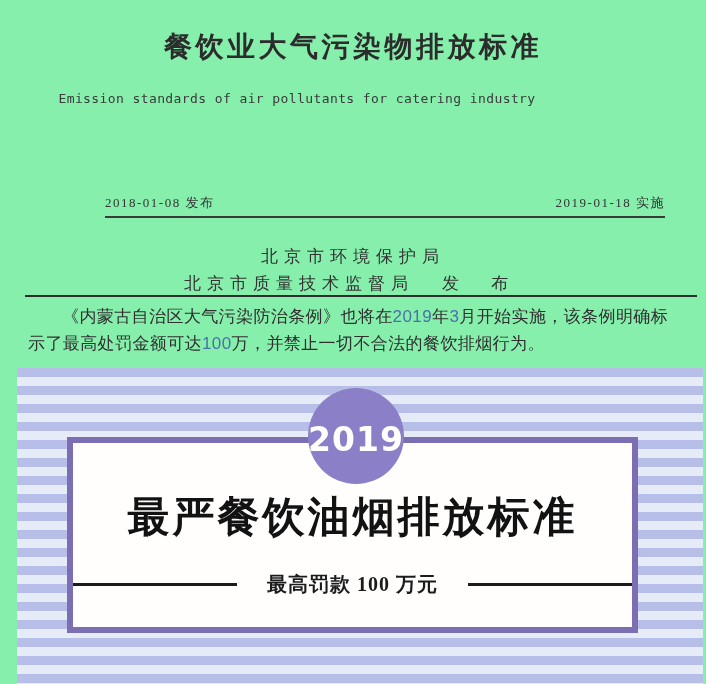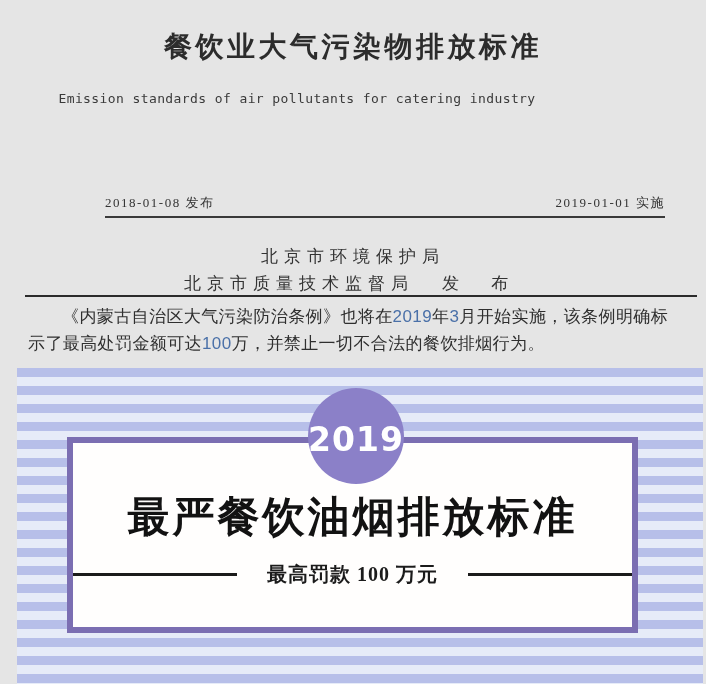--- a/index.html
+++ b/index.html
@@ -1,17 +1,17 @@
 <!DOCTYPE html>
 <html style="--stripe-dark: #b7bfe9; --stripe-light: #e6ebf8; --circle-purple: #8b80c8; --card-border: #7b6eb2; --card-bg: #fffefd; --highlight-color: #4a70a8;"><head>
 <meta charset="utf-8">
 <style>
   html,body{margin:0;padding:0;background:#ffffff;}
   .page{
-    position:relative;width:706px;height:684px;background:#e5e5e5;
+    position:relative;width:706px;height:684px;background:#86efac;
     overflow:hidden;font-family:"Liberation Sans",sans-serif;color:#2e2e2e;
   }
   
   .title-cn{
     position:absolute;top:28px;left:0;width:706px;text-align:center;
     font-size:28px;font-weight:bold;letter-spacing:3.5px;color:#2c2c2c;margin:0;
     font-family:"Liberation Sans",sans-serif;
   }
   .title-en{
     position:absolute;top:91px;left:0;width:594px;text-align:center;
@@ -59,40 +59,40 @@
   .banner-card{
     position:absolute;top:437px;left:67px;width:571px;height:196px;box-sizing:border-box;
     background:var(--card-bg,#fffefd);border:6px solid var(--card-border,#7b6eb2);
     z-index:2;display:flex;flex-direction:column;align-items:center;
   }
   .headline{
     margin-top:48px;font-family:"Liberation Serif",serif;font-weight:bold;
     font-size:42px;letter-spacing:3px;color:#121212;line-height:52px;white-space:nowrap;
   }
   .subrow{
-    margin-top:18px;display:flex;align-items:center;justify-content:space-between;gap:30px;width:100%;
+    margin-top:28px;display:flex;align-items:center;justify-content:space-between;gap:30px;width:100%;
   }
   .hline{width:168px;height:3px;background:#1b1b1b;}
   .sub-label{
     font-family:"Liberation Serif",serif;font-weight:bold;font-size:20px;
     color:#1b1b1b;letter-spacing:1px;white-space:nowrap;
   }
 </style>
 </head>
 <body>
 
 <div class="page">
 
   <section>
     <h1 class="title-cn">餐饮业大气污染物排放标准</h1>
     <div class="title-en">Emission standards of air pollutants for catering industry</div>
 
     <div class="dates-row">
       <span>2018-01-08 发布</span>
-      <span>2019-01-01 实施</span>
+      <span>2019-01-18 实施</span>
     </div>
 
     <div class="agency">
       <div class="l1">北京市环境保护局</div>
       <div>
         <span class="l2">北京市质量技术监督局</span><span class="pub">发 布</span>
       </div>
     </div>
 
     <div class="cover-rule"></div>

